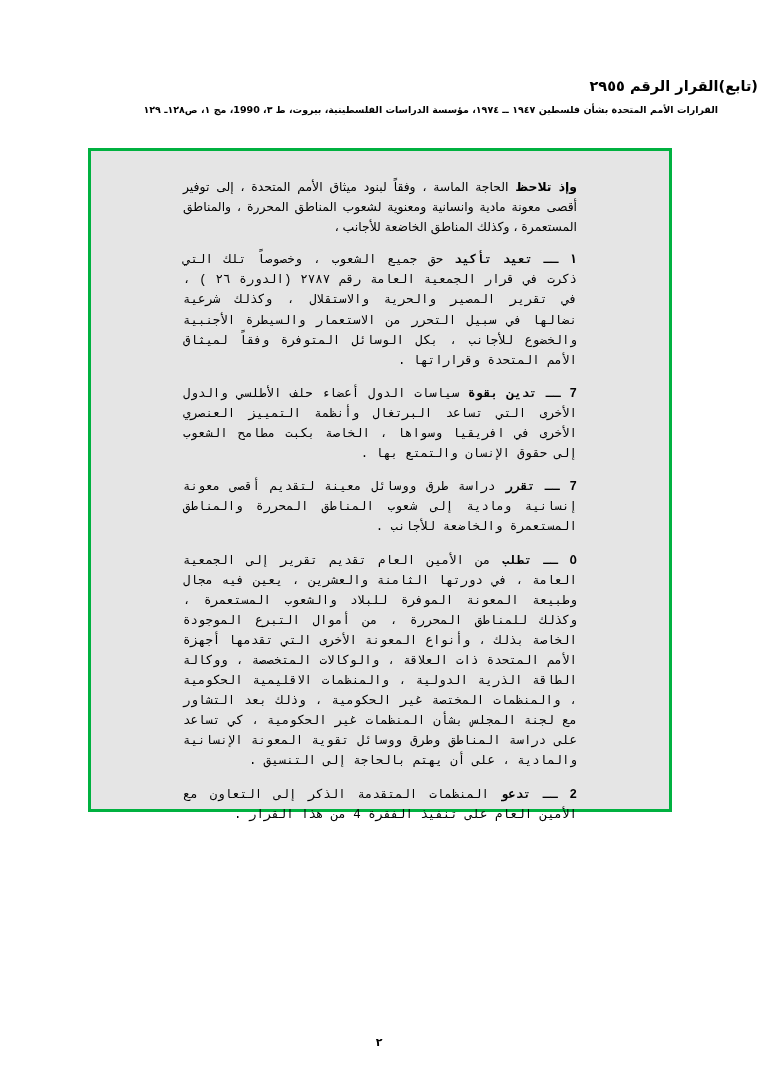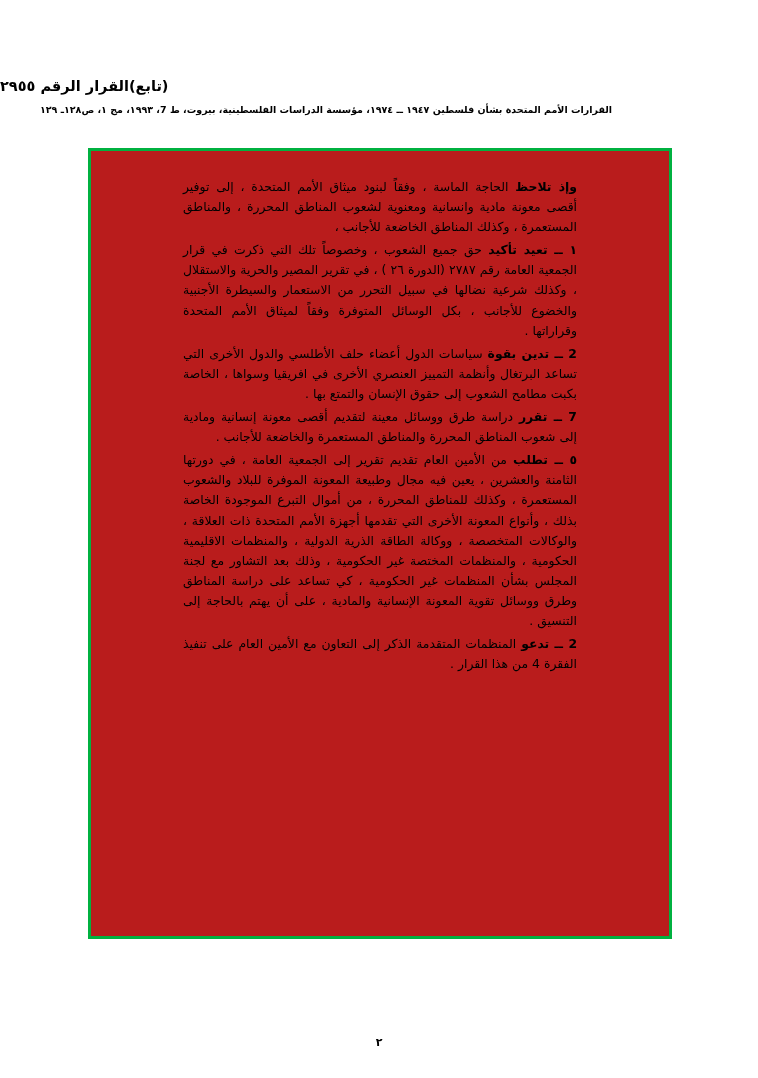--- a/index.html
+++ b/index.html
@@ -14,21 +14,21 @@
     font-family: "DejaVu Sans", "Liberation Sans", sans-serif;
     color: #000000;
     overflow: hidden;
   }
   .page {
     position: absolute;
     inset: 0;
     background: #fff;
   }
   .header {
-    text-align: left;
+    text-align: right;
     padding-top: 78px;
   }
   .doc-title {
     font-size: 14.5px;
     font-weight: bold;
     letter-spacing: 0.5px;
     line-height: 1.2;
   }
   .doc-source {
     font-size: 9.5px;
@@ -36,39 +36,40 @@
     margin-top: 9px;
     line-height: 1.3;
     padding: 0 40px;
     white-space: nowrap;
   }
   .frame {
     position: absolute;
     left: 88px;
     top: 148px;
     width: 584px;
-    height: 791px;
+    height: 664px;
     border: 3px solid #00b140;
     box-sizing: border-box;
-    background: #b91c1c;
+    background: #e5e5e5;
   }
   .content {
     padding: 26px 92px 20px 92px;
     box-sizing: border-box;
   }
   p.para {
     margin: 0 0 0 0;
     font-size: 12.4px;
     line-height: 1.62;
     text-align: justify;
     text-align-last: right;
     letter-spacing: 0;
   }
   p.para + p.para {
-    margin-top: 3px;
+    margin-top: 13px;
+    font-family: Liberation Mono, monospace;
   }
   .kw {
     font-weight: bold;
   }
   .footer {
     position: absolute;
     left: 0;
     right: 0;
     top: 1036px;
     text-align: center;
@@ -76,37 +77,37 @@
     font-weight: bold;
   }
 </style>
 </head>
 <body>
 
 <div class="page">
 
   <div class="header">
     <div class="doc-title">(تابع)القرار الرقم ٢٩٥٥</div>
-    <div class="doc-source">القرارات الأمم المتحدة بشأن فلسطين ١٩٤٧ ــ ١٩٧٤، مؤسسة الدراسات الفلسطينية، بيروت، ط 7، ١٩٩٣، مج ١، ص١٢٨ـ ١٢٩</div>
+    <div class="doc-source">القرارات الأمم المتحدة بشأن فلسطين ١٩٤٧ ــ ١٩٧٤، مؤسسة الدراسات الفلسطينية، بيروت، ط ٣، 1990، مج ١، ص١٢٨ـ ١٢٩</div>
   </div>
 
   <div class="frame" style="border-color: rgb(0, 177, 64);">
     <div class="content">
 
       <p class="para">
         <span class="kw">وإذ تلاحظ</span><span> الحاجة الماسة ، وفقاً لبنود ميثاق الأمم المتحدة ، إلى توفير أقصى معونة مادية وانسانية ومعنوية لشعوب المناطق المحررة ، والمناطق المستعمرة ، وكذلك المناطق الخاضعة للأجانب ،</span>
       </p>
 
       <p class="para">
         <span class="kw">١ ــ تعيد تأكيد</span><span> حق جميع الشعوب ، وخصوصاً تلك التي ذكرت في قرار الجمعية العامة رقم ٢٧٨٧ (الدورة ٢٦ ) ، في تقرير المصير والحرية والاستقلال ، وكذلك شرعية نضالها في سبيل التحرر من الاستعمار والسيطرة الأجنبية والخضوع للأجانب ، بكل الوسائل المتوفرة وفقاً لميثاق الأمم المتحدة وقراراتها .</span>
       </p>
 
 
       <p class="para">
-        <span class="kw">2 ــ تدين بقوة</span><span> سياسات الدول أعضاء حلف الأطلسي والدول الأخرى التي تساعد البرتغال وأنظمة التمييز العنصري الأخرى في افريقيا وسواها ، الخاصة بكبت مطامح الشعوب إلى حقوق الإنسان والتمتع بها .</span>
+        <span class="kw">7 ــ تدين بقوة</span><span> سياسات الدول أعضاء حلف الأطلسي والدول الأخرى التي تساعد البرتغال وأنظمة التمييز العنصري الأخرى في افريقيا وسواها ، الخاصة بكبت مطامح الشعوب إلى حقوق الإنسان والتمتع بها .</span>
       </p>
 
       <p class="para">
         <span class="kw">7 ــ تقرر</span><span> دراسة طرق ووسائل معينة لتقديم أقصى معونة إنسانية ومادية إلى شعوب المناطق المحررة والمناطق المستعمرة والخاضعة للأجانب .</span>
       </p>
 
       <p class="para">
         <span class="kw">٥ ــ تطلب</span><span> من الأمين العام تقديم تقرير إلى الجمعية العامة ، في دورتها الثامنة والعشرين ، يعين فيه مجال وطبيعة المعونة الموفرة للبلاد والشعوب المستعمرة ، وكذلك للمناطق المحررة ، من أموال التبرع الموجودة الخاصة بذلك ، وأنواع المعونة الأخرى التي تقدمها أجهزة الأمم المتحدة ذات العلاقة ، والوكالات المتخصصة ، ووكالة الطاقة الذرية الدولية ، والمنظمات الاقليمية الحكومية ، والمنظمات المختصة غير الحكومية ، وذلك بعد التشاور مع لجنة المجلس بشأن المنظمات غير الحكومية ، كي تساعد على دراسة المناطق وطرق ووسائل تقوية المعونة الإنسانية والمادية ، على أن يهتم بالحاجة إلى التنسيق .</span>
       </p>
 

